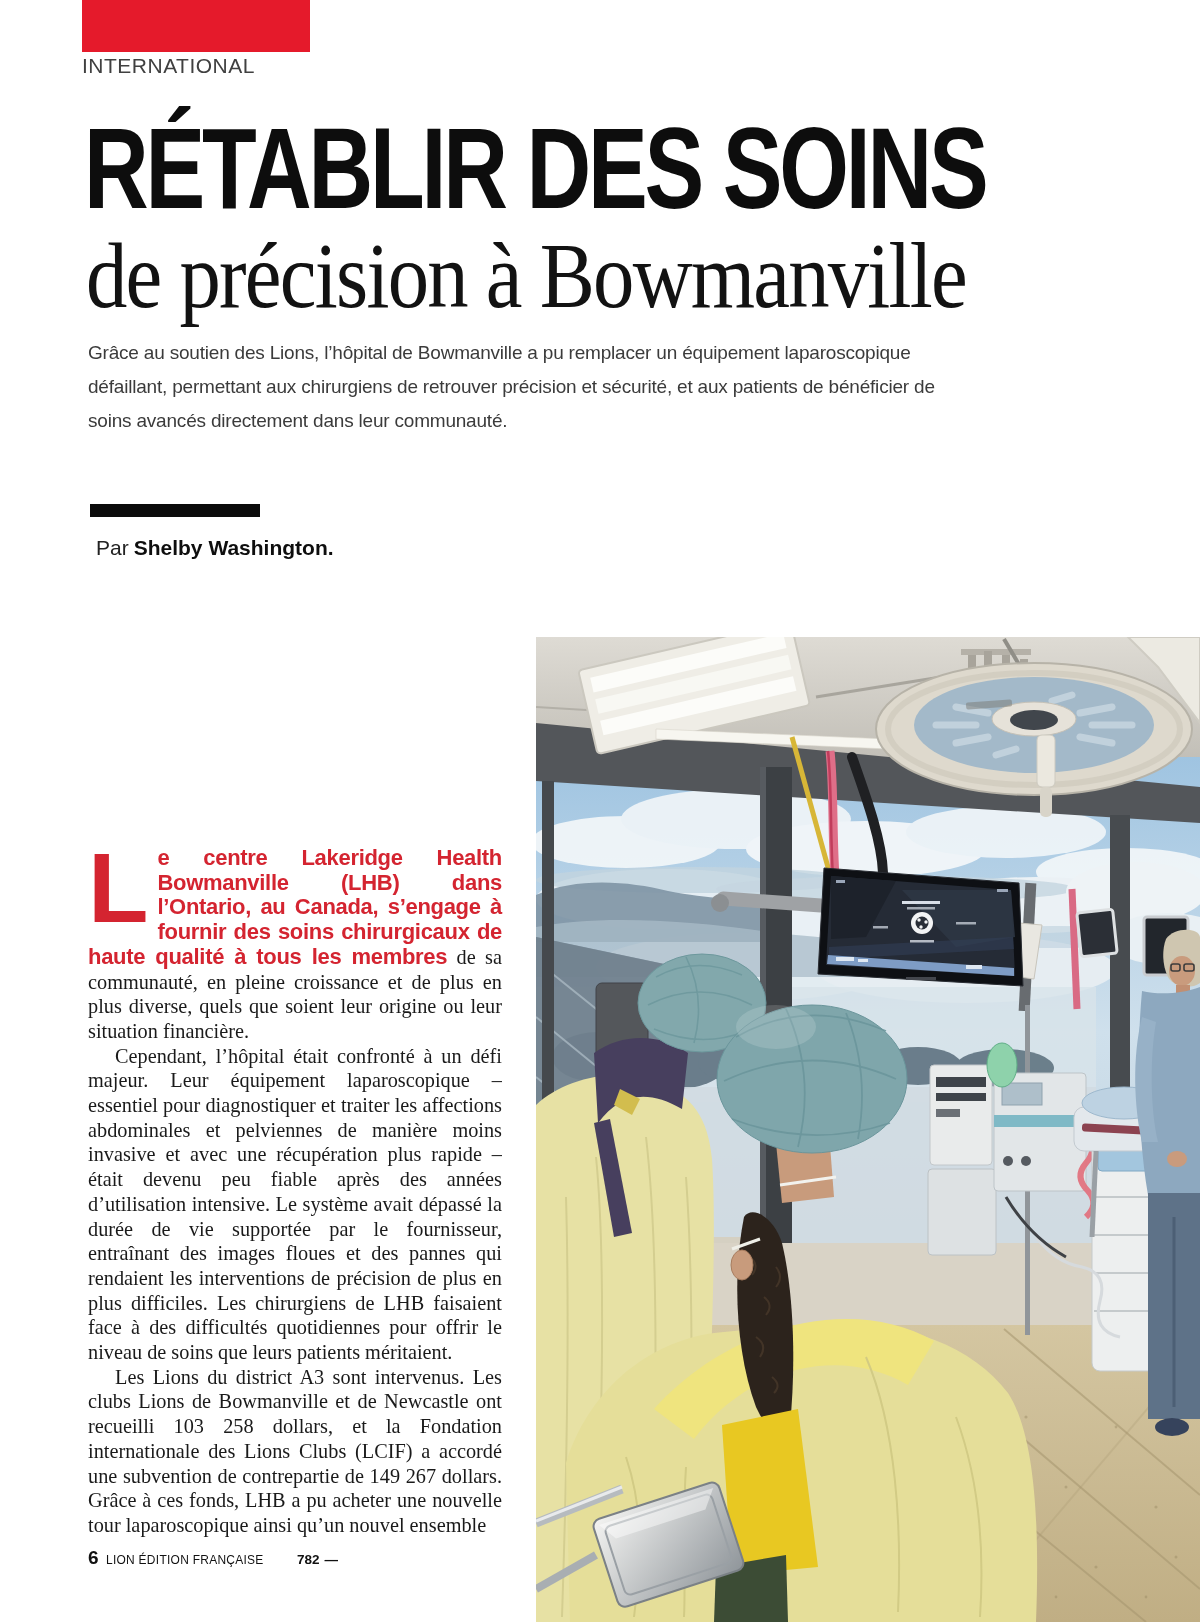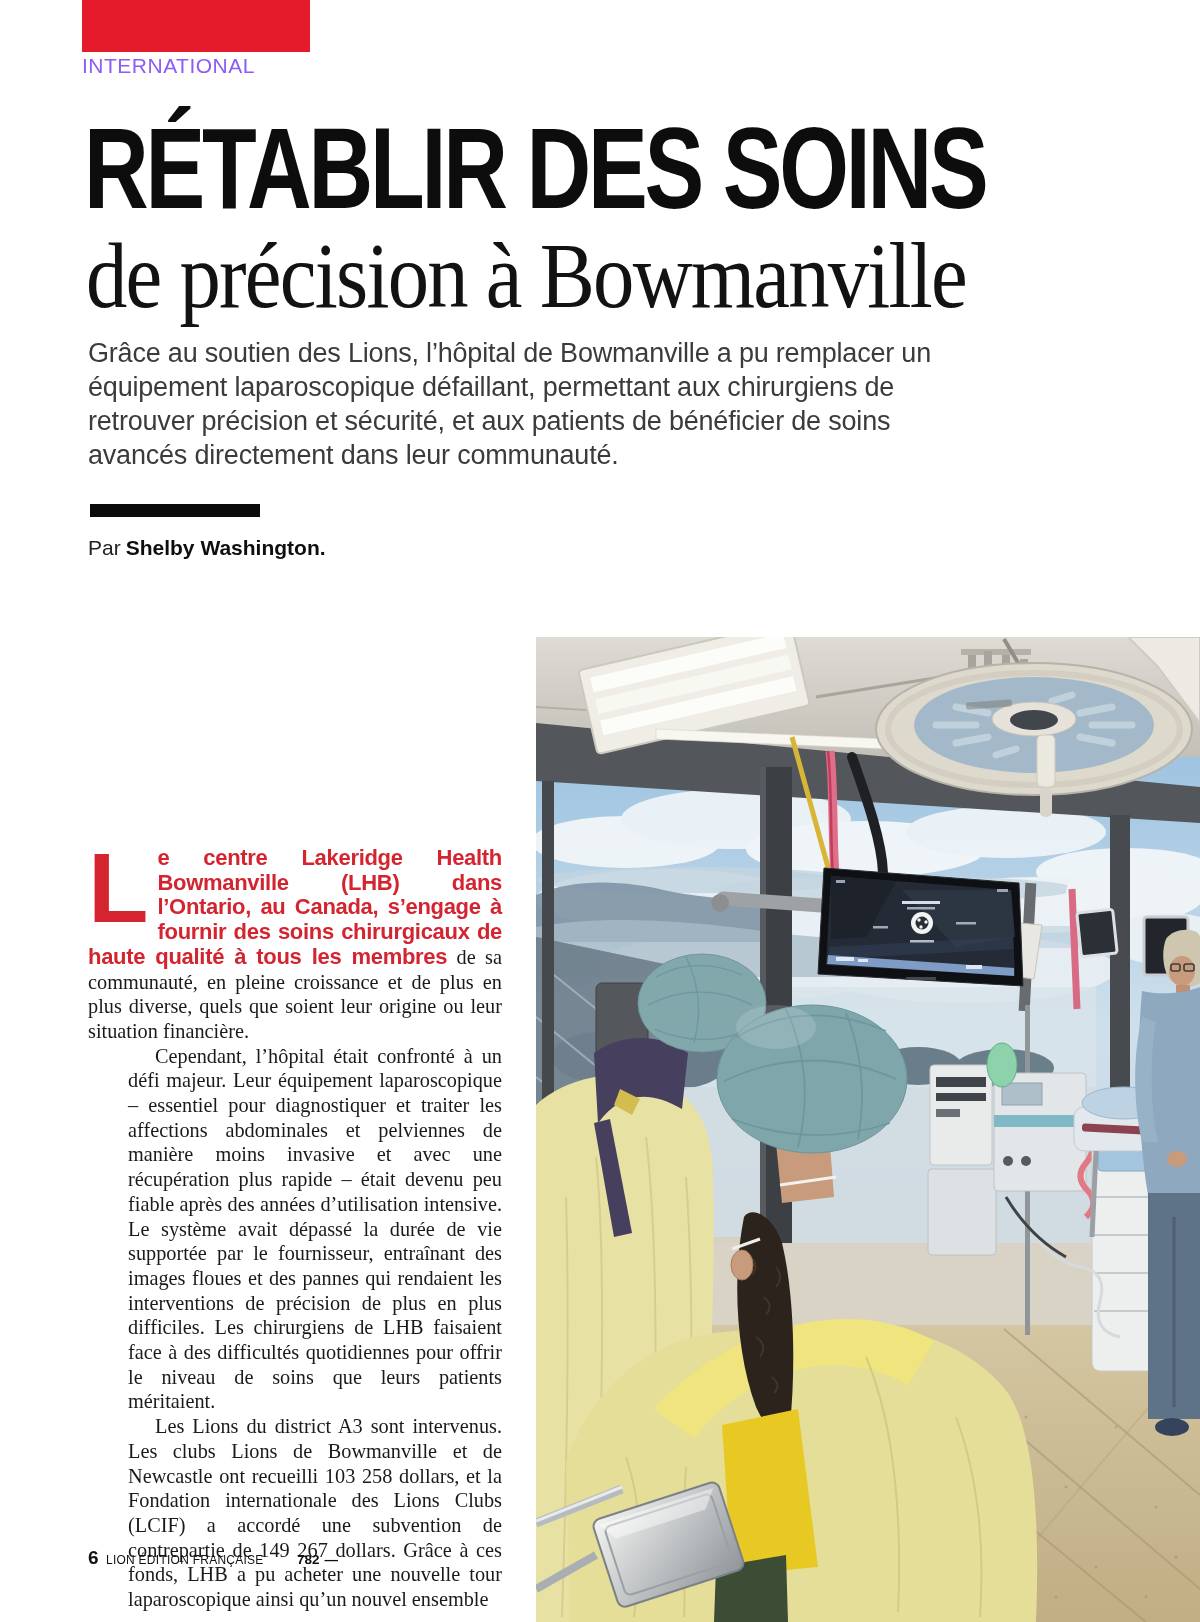--- a/index.html
+++ b/index.html
@@ -3,36 +3,36 @@
 <meta charset="utf-8">
 <style>
   :root{
     --red:#e51a2b; --lead-red:#d42430; --ink:#151515; --body:#1a1a1a; --stand:#3b3b3b;
   }
   *{margin:0;padding:0;box-sizing:border-box;}
   html,body{background:#ffffff;}
   .page{position:relative;width:1200px;height:1622px;background:#ffffff;overflow:hidden;
         font-family:"Liberation Sans",sans-serif;color:var(--ink);}
   .red-bar{position:absolute;left:82px;top:0;width:228px;height:52px;background:var(--red);}
-  .kicker{position:absolute;left:82px;top:54px;font-size:21px;letter-spacing:.5px;color:#8b5cf6;}
+  .kicker{position:absolute;left:82px;top:54px;font-size:21px;letter-spacing:.5px;color:#404040;}
   .headline-1{position:absolute;left:84px;top:112px;font-family:"Liberation Sans",sans-serif;
      font-weight:bold;font-size:112px;line-height:1;letter-spacing:-4px;color:#0d0d0d;
      transform:scale(.80,1.02);transform-origin:top left;white-space:nowrap;}
   .headline-2{position:absolute;left:86px;top:228px;font-family:"Liberation Serif",serif;
      font-size:94px;line-height:1;letter-spacing:-2px;color:#121212;
      transform:scaleX(.88);transform-origin:top left;white-space:nowrap;}
-  .standfirst{position:absolute;left:88px;top:336px;width:880px;font-size:27px;line-height:34px;
+  .standfirst{position:absolute;left:88px;top:336px;width:880px;font-size:19px;line-height:34px;
      color:var(--stand);letter-spacing:-.2px;}
   .rule{position:absolute;left:90px;top:504px;width:170px;height:13px;background:#0b0b0b;}
-  .byline{position:absolute;left:88px;top:536px;font-size:21px;color:#222;}
+  .byline{position:absolute;left:96px;top:536px;font-size:21px;color:#222;}
   .byline b{color:#0e0e0e;margin-left:5px;}
   .article{position:absolute;left:88px;top:846px;width:414px;font-family:"Liberation Serif",serif;
      font-size:20.3px;line-height:24.7px;color:var(--body);text-align:justify;}
   .article p{margin:0;}
-  .article p.indent{text-indent:27px;margin-left:40px;}
+  .article p.indent{text-indent:27px;}
   .dropcap{float:left;font-family:"Liberation Sans",sans-serif;font-weight:bold;color:var(--lead-red);
      font-size:99px;line-height:.74;margin:5px 9px 0 0;}
   .lead-red{font-family:"Liberation Sans",sans-serif;font-weight:bold;color:var(--lead-red);
      font-size:22px;letter-spacing:-.3px;}
   .folio{position:absolute;left:88px;top:1547px;display:flex;align-items:baseline;color:#111;}
   .folio .num{font-size:19px;font-weight:bold;}
   .folio .mag{font-size:13px;letter-spacing:.3px;margin-left:7px;transform:scaleX(.92);transform-origin:left;}
   .folio .issue{font-size:13.5px;font-weight:bold;margin-left:20px;}
   .folio .dash{font-size:13.5px;font-weight:bold;margin-left:5px;}
   .photo{position:absolute;left:536px;top:637px;width:664px;height:985px;overflow:hidden;background:#cfd8de;}

